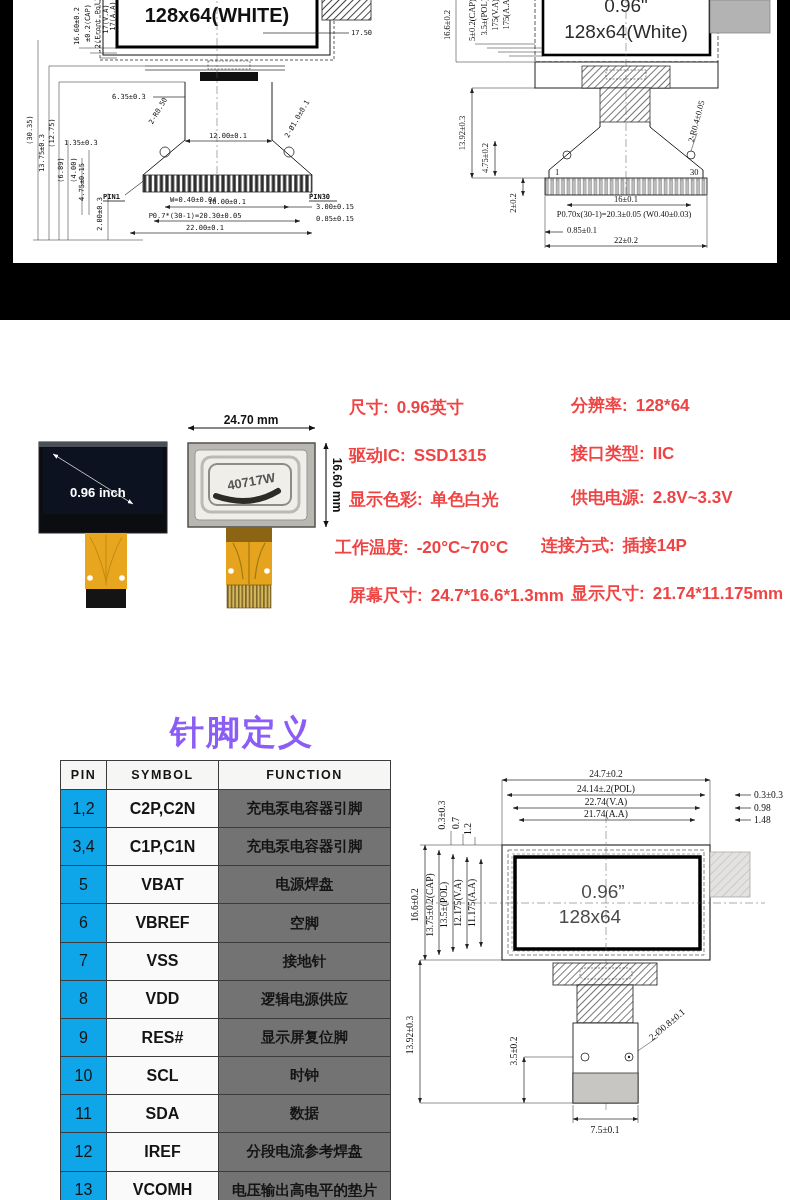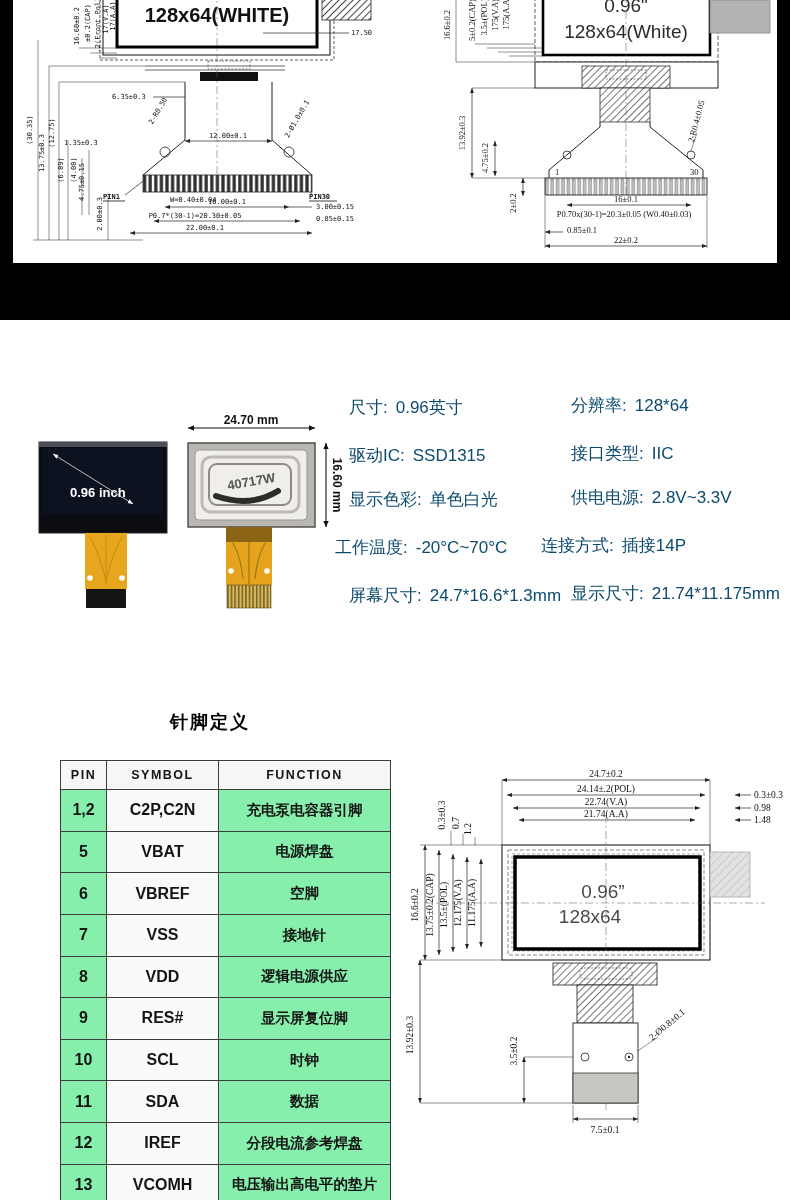--- a/index.html
+++ b/index.html
@@ -3,30 +3,30 @@
 <meta charset="utf-8">
 <style>
   html,body{margin:0;padding:0;background:#fff;}
   .page{position:relative;width:790px;height:1200px;background:#ffffff;overflow:hidden;
         font-family:"Liberation Sans",sans-serif;padding-left:24px;}
   .abs{position:absolute;}
   .edge-bar{position:absolute;top:0;height:263px;background:#000;}
   .edge-left{left:0;width:13px;}
   .edge-right{left:777px;width:13px;}
   .divider{position:absolute;left:0;top:263px;width:790px;height:57px;background:#000;}
-  .sec-title{position:absolute;font-size:18px;font-weight:bold;color:#000000;letter-spacing:2px;white-space:nowrap;}
-  .spec-item{position:absolute;font-size:17px;font-weight:normal;color:#0c4a6e;white-space:nowrap;line-height:20px;}
+  .sec-title{position:absolute;font-size:34px;font-weight:bold;color:#8b5cf6;letter-spacing:2px;white-space:nowrap;}
+  .spec-item{position:absolute;font-size:17px;font-weight:bold;color:#ef4444;white-space:nowrap;line-height:20px;}
   .spec-item .val{margin-left:8px;}
   table.pins{position:absolute;left:60px;top:760px;width:330px;height:488px;border-collapse:collapse;
              table-layout:fixed;background:#fcfcfc;}
   table.pins th,table.pins td{border:1.6px solid #3c3c3c;text-align:center;padding:0;color:#141414;}
   table.pins th{font-size:12.5px;letter-spacing:1.5px;height:28px;background:#f6f6f5;}
-  table.pins td.c-pin{font-size:16px;font-weight:bold;background:#86efac;}
+  table.pins td.c-pin{font-size:16px;font-weight:normal;background:#0ea5e9;}
   table.pins td.c-sym{font-size:16px;font-weight:bold;background:#fafafa;}
-  table.pins td.c-fn{font-size:14.5px;font-weight:bold;background:#86efac;}
+  table.pins td.c-fn{font-size:14.5px;font-weight:bold;background:#737373;}
   
   .cadL{font-family:"DejaVu Sans Mono",monospace;font-size:7px;fill:#111;}
   .cadL-big{font-family:"Liberation Sans",sans-serif;font-size:20px;font-weight:bold;fill:#111;}
   .cadR{font-family:"Liberation Serif",serif;font-size:8.5px;fill:#111;}
   .cadR-big{font-family:"Liberation Sans",sans-serif;font-size:19px;fill:#2b2b2b;}
   .cadB{font-family:"Liberation Serif",serif;font-size:9.5px;fill:#111;}
   .cadB-big{font-family:"Liberation Sans",sans-serif;font-size:19px;fill:#4a4a4a;}
   .photo-dim{font-family:"Liberation Sans",sans-serif;font-size:12px;font-weight:bold;fill:#111;}
 </style>
 </head>
@@ -291,20 +291,25 @@
         <th>FUNCTION</th>
       </tr>
     </thead>
     <tbody>
       <tr>
           <td class="c-pin">1,2</td>
           <td class="c-sym">C2P,C2N</td>
           <td class="c-fn">充电泵电容器引脚</td>
         </tr>
       <tr>
+          <td class="c-pin">3,4</td>
+          <td class="c-sym">C1P,C1N</td>
+          <td class="c-fn">充电泵电容器引脚</td>
+        </tr>
+      <tr>
           <td class="c-pin">5</td>
           <td class="c-sym">VBAT</td>
           <td class="c-fn">电源焊盘</td>
         </tr>
       <tr>
           <td class="c-pin">6</td>
           <td class="c-sym">VBREF</td>
           <td class="c-fn">空脚</td>
         </tr>
       <tr>

